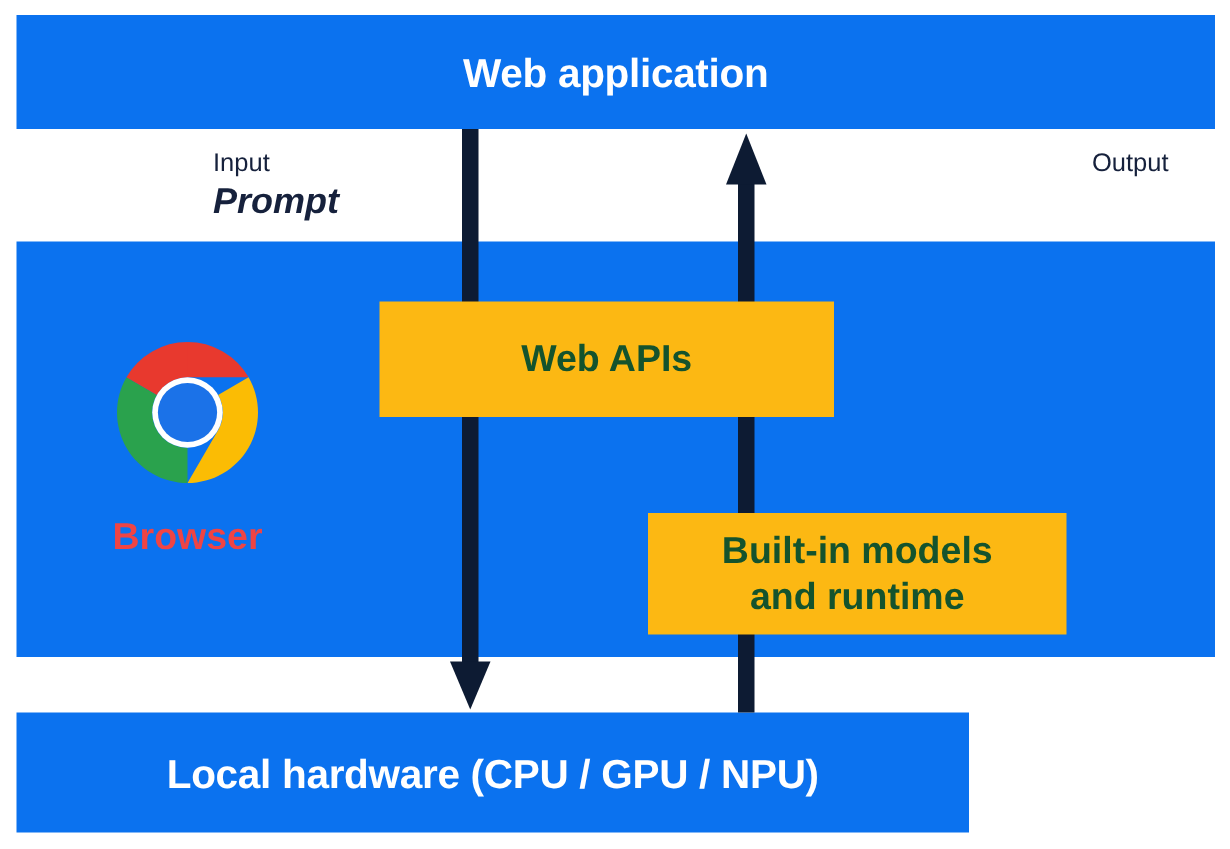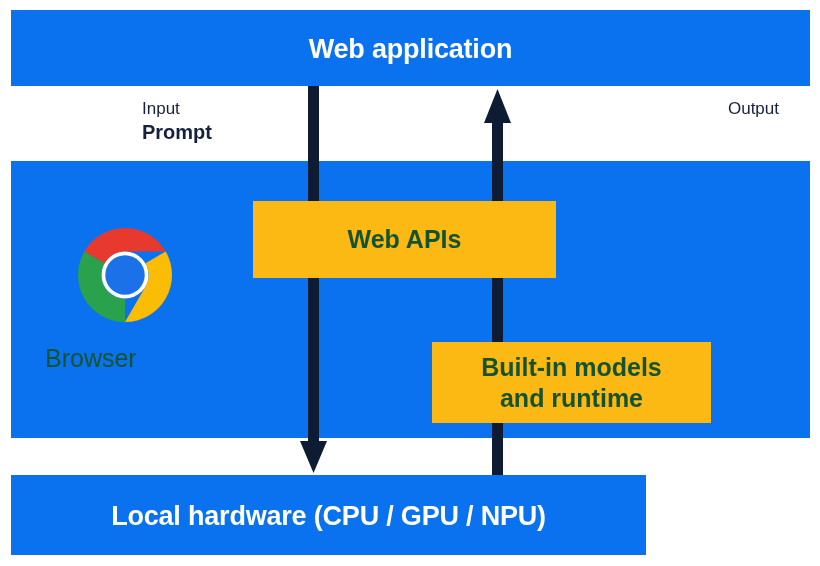--- a/index.html
+++ b/index.html
@@ -70,22 +70,23 @@
     color: #16213c;
     line-height: 1.22;
   }
   .flow-label .kind {
     display: block;
     font-size: 17px;
     font-weight: normal;
   }
   .flow-label .value {
     display: block;
-    font-size: 20px;
-    font-weight: bold;
+    font-size: 24px;
+    font-weight: bold;
+    font-style: italic;
   }
   #input-label {
     left: 111px;
     top: 99px;
     text-align: left;
     margin-left: 31px;
   }
   #output-label {
     right: 41px;
     top: 99px;
@@ -126,23 +127,23 @@
     left: 78px;
     top: 228px;
     width: 94px;
     height: 94px;
   }
   #browser-label {
     position: absolute;
     left: 45px;
     top: 344px;
     width: 160px;
-    text-align: left;
-    color: #14532d;
-    font-weight: normal;
+    text-align: center;
+    color: #ef4444;
+    font-weight: bold;
     font-size: 25px;
   }
 </style>
 </head>
 <body>
 
 <div id="canvas">
 
   <div id="top-bar" class="bar">
     <div class="bar-title">Web application</div>

